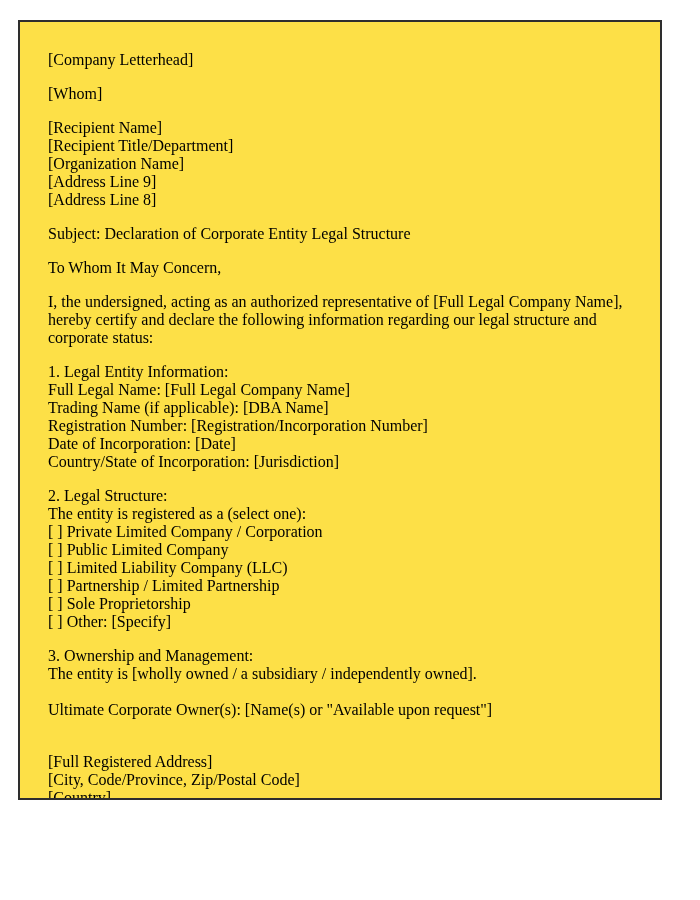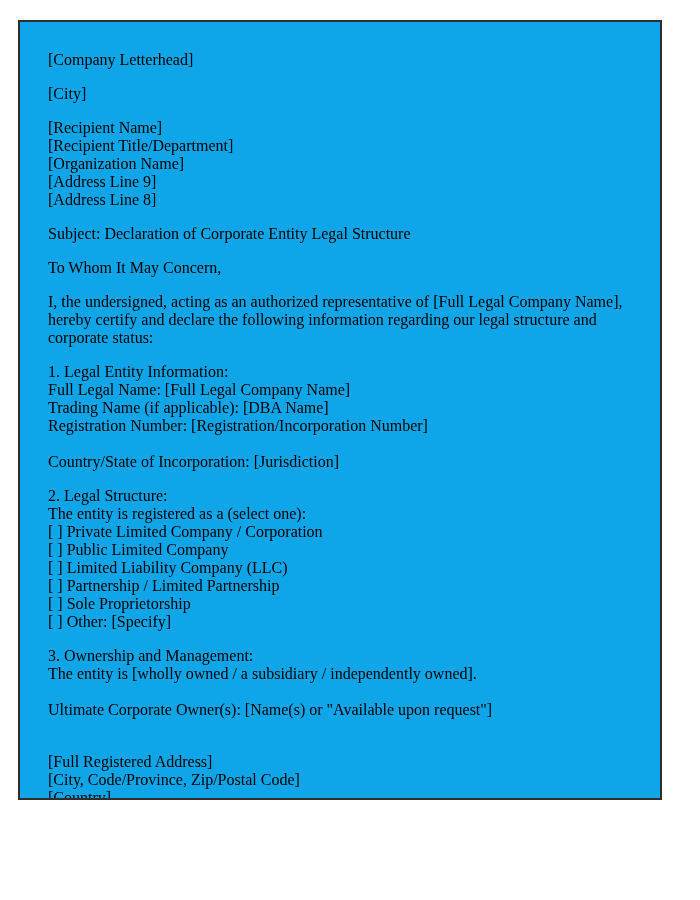--- a/index.html
+++ b/index.html
@@ -19,38 +19,38 @@
   .doc-page {
     position: absolute;
     left: 18px;
     top: 20px;
     width: 644px;
     height: 780px;
     box-sizing: border-box;
     border: 2px solid #2e2e2e;
     padding: 13px 28px 0 28px;
     overflow: hidden;
-    background: #0ea5e9;
+    background: #fde047;
   }
   .doc-page p {
     margin: 16px 0;
   }
   .bold {
     font-weight: normal;
   }
 </style>
 </head>
 <body>
 
 <div class="doc-page">
   <p>[Company Letterhead]</p>
-  <p>[City]</p>
+  <p>[Whom]</p>
   <p><span>[Recipient Name]</span><br><span>[Recipient Title/Department]</span><br><span>[Organization Name]</span><br><span>[Address Line 9]</span><br><span>[Address Line 8]</span></p>
   <p class="bold">Subject: Declaration of Corporate Entity Legal Structure</p>
   <p>To Whom It May Concern,</p>
   <p>I, the undersigned, acting as an authorized representative of [Full Legal Company Name], hereby certify and declare the following information regarding our legal structure and corporate status:</p>
   <div>
-      <p><span class="bold">1. Legal Entity Information:</span><br><span>Full Legal Name: [Full Legal Company Name]</span><br><span>Trading Name (if applicable): [DBA Name]</span><br><span>Registration Number: [Registration/Incorporation Number]</span><br><br><span>Country/State of Incorporation: [Jurisdiction]</span></p>
+      <p><span class="bold">1. Legal Entity Information:</span><br><span>Full Legal Name: [Full Legal Company Name]</span><br><span>Trading Name (if applicable): [DBA Name]</span><br><span>Registration Number: [Registration/Incorporation Number]</span><br><span>Date of Incorporation: [Date]</span><br><span>Country/State of Incorporation: [Jurisdiction]</span></p>
       <p><span class="bold">2. Legal Structure:</span><br><span>The entity is registered as a (select one):</span><br><span>[ ] Private Limited Company / Corporation</span><br><span>[ ] Public Limited Company</span><br><span>[ ] Limited Liability Company (LLC)</span><br><span>[ ] Partnership / Limited Partnership</span><br><span>[ ] Sole Proprietorship</span><br><span>[ ] Other: [Specify]</span></p>
       <p><span class="bold">3. Ownership and Management:</span><br><span>The entity is [wholly owned / a subsidiary / independently owned].</span><br><br><span>Ultimate Corporate Owner(s): [Name(s) or "Available upon request"]</span></p>
       <p><br><span>[Full Registered Address]</span><br><span>[City, Code/Province, Zip/Postal Code]</span><br><span>[Country]</span></p>
     </div>
 </div>
 
 </body></html>

